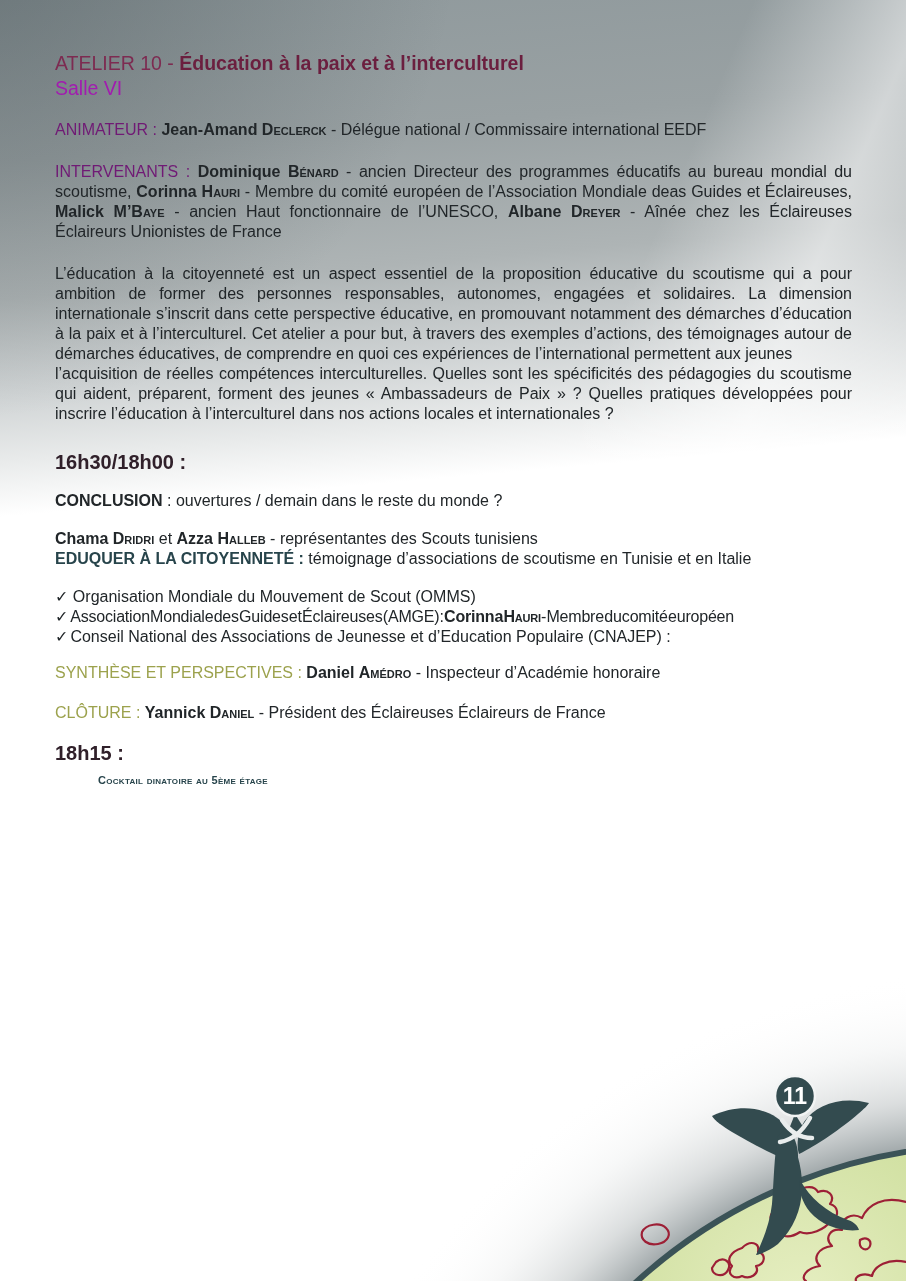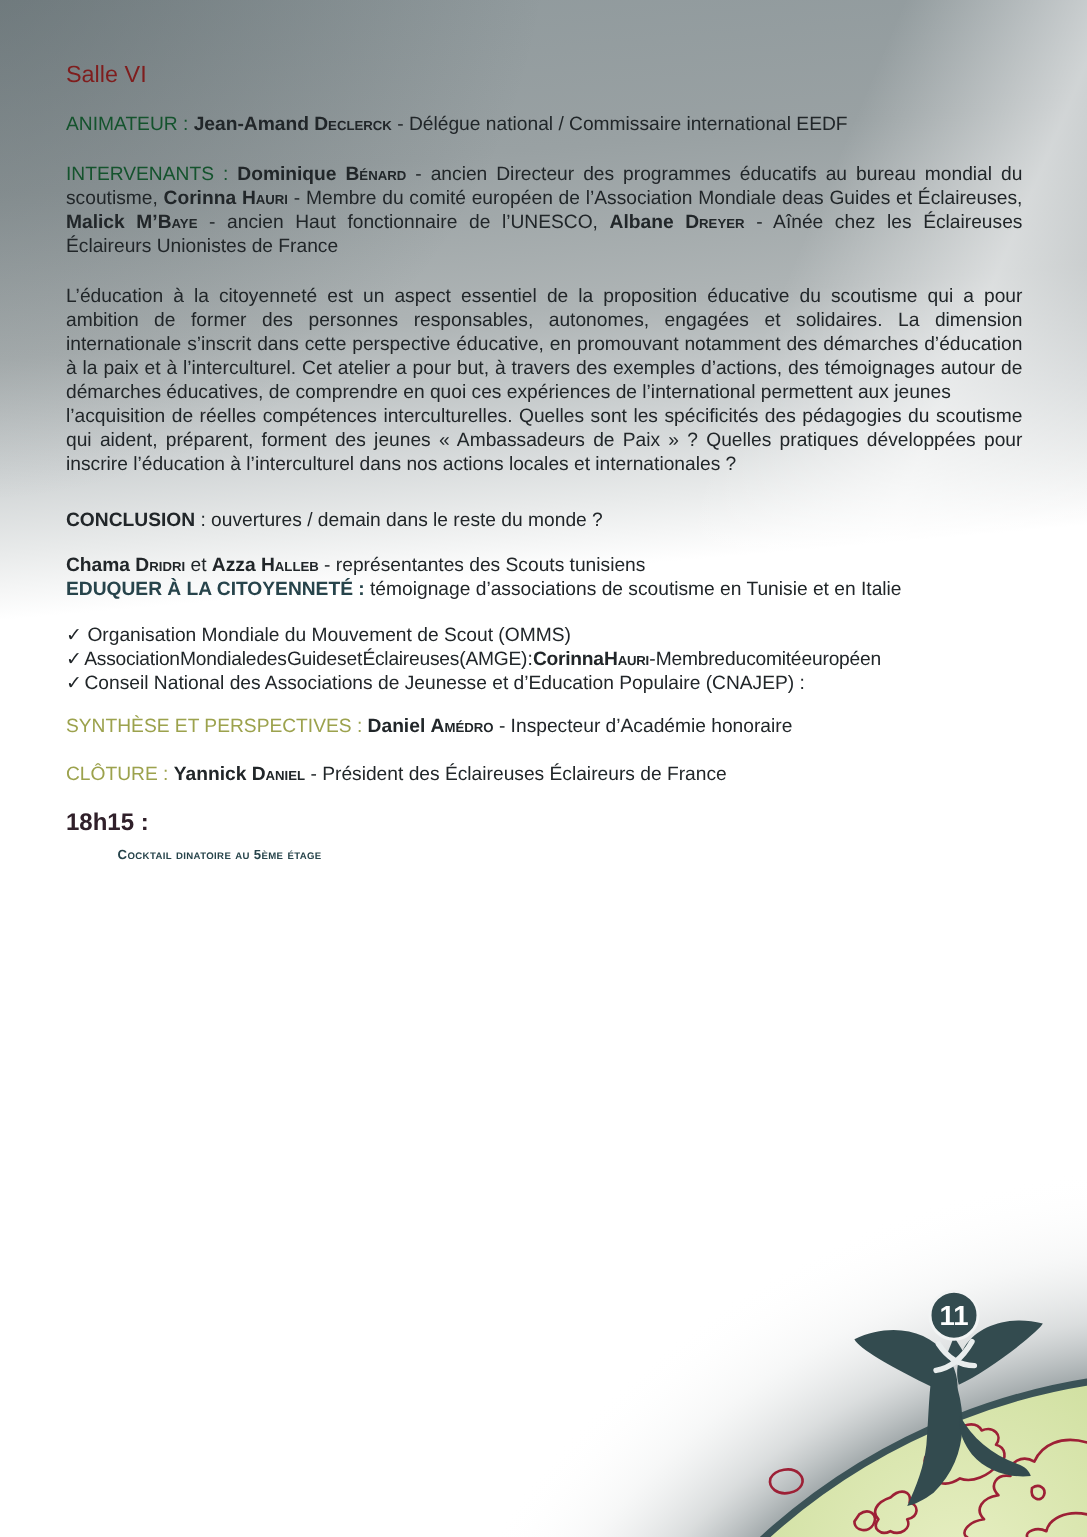--- a/index.html
+++ b/index.html
@@ -8,33 +8,33 @@
   .bg{position:absolute;inset:0;
     background:
       radial-gradient(circle at -4% -6%, rgba(48,60,64,0.40) 0%, rgba(48,60,64,0) 30%),
       linear-gradient(113deg, rgba(255,255,255,0) 52%, rgba(255,255,255,0.55) 64%, rgba(255,255,255,0) 78%),
       linear-gradient(175deg, #8f999c 0%, #99a1a3 12%, #aeb4b5 22%, #cfd3d4 29%, #e9ebeb 34%, #ffffff 38%);
   }
   .logo-svg{position:absolute;inset:0;width:906px;height:1281px;pointer-events:none;}
   .content{position:absolute;left:55px;top:50px;width:797px;color:#212629;font-size:16px;line-height:1.25;}
   .title{font-size:19.5px;line-height:26px;color:#7d2b51;}
   .title .tb{font-weight:bold;color:#6b1f3f;}
-  .room{font-size:19.5px;line-height:24px;color:#7f1d1d;margin-bottom:20px;}
+  .room{font-size:19.5px;line-height:24px;color:#a21caf;margin-bottom:20px;}
   p{margin:0;}
   .line{margin-bottom:22px;}
   .para{text-align:justify;}
   .mb22{margin-bottom:22px;}
   .mb26{margin-bottom:26px;}
   .mb20{margin-bottom:20px;}
   .mb18{margin-bottom:18px;}
   .mb16{margin-bottom:16px;}
   .mb8{margin-bottom:8px;}
   .b{font-weight:bold;}
   .sc{font-variant:small-caps;}
-  .lbl{color:#14532d;}
+  .lbl{color:#701a75;}
   .lbl2{color:#9ca24d;}
   .teal{color:#27444b;font-weight:bold;}
   .time{font-size:20px;font-weight:bold;color:#30202a;}
   .tight{word-spacing:-4px;letter-spacing:-0.2px;white-space:nowrap;}
   .indent{padding-left:21px;}
   .chk{margin-right:2px;}
   .cocktail{font-size:11px;font-weight:bold;font-variant:small-caps;color:#27444b;letter-spacing:0.3px;margin-left:43px;}
   .badge-num{font-family:"Liberation Sans",sans-serif;font-weight:bold;}
 </style>
 </head>
@@ -82,31 +82,33 @@
     </g>
     <g stroke="#e9eded" stroke-width="4.5" fill="none" stroke-linecap="round">
       <path d="M782 1120 C 790 1132, 800 1138, 812 1138"></path>
       <path d="M810 1118 C 802 1132, 792 1140, 780 1142"></path>
     </g>
     <circle cx="795" cy="1096" r="20" fill="#334b4f" stroke="#f2f4f4" stroke-width="2.5"></circle>
     <text class="badge-num" x="795" y="1104" text-anchor="middle" font-size="23" fill="#ffffff">11</text>
   </svg>
 
   <div class="content">
+    <div class="title"><span>ATELIER 10 - </span><span class="tb">Éducation à la paix et à l’interculturel</span></div>
     <div class="room">Salle VI</div>
 
     <p class="line"><span class="lbl">ANIMATEUR : </span><span class="b">Jean-Amand </span><span class="b sc">Declerck</span><span> - Délégue national / Commissaire international EEDF</span></p>
 
     <p class="para mb22"><span class="lbl">INTERVENANTS : </span><span class="b">Dominique </span><span class="b sc">Bénard</span><span> - ancien Directeur des programmes éducatifs au bureau mondial du scoutisme, </span><span class="b">Corinna </span><span class="b sc">Hauri</span><span> - Membre du comité européen de l’Association Mondiale deas Guides et Éclaireuses, </span><span class="b">Malick </span><span class="b sc">M’Baye</span><span> - ancien Haut fonctionnaire de l’UNESCO, </span><span class="b">Albane </span><span class="b sc">Dreyer</span><span> - Aînée chez les Éclaireuses Éclaireurs Unionistes de France</span></p>
 
     <div class="mb26">
       <p class="para"><span>L’éducation à la citoyenneté est un aspect essentiel de la proposition éducative du scoutisme qui a pour ambition de former des personnes responsables, autonomes, engagées et solidaires. La dimension internationale s’inscrit dans cette perspective éducative, en promouvant notamment des démarches d’éducation à la paix et à l’interculturel. Cet atelier a pour but, à travers des exemples d’actions, des témoignages autour de démarches éducatives, de comprendre en quoi ces expériences de l’international permettent aux jeunes</span></p>
       <p class="para"><span>l’acquisition de réelles compétences interculturelles. Quelles sont les spécificités des pédagogies du scoutisme qui aident, préparent, forment des jeunes « Ambassadeurs de Paix » ? Quelles pratiques développées pour inscrire l’éducation à l’interculturel dans nos actions locales et internationales ?</span></p>
     </div>
 
+    <div class="time mb16">16h30/18h00 :</div>
 
     <p class="line mb18"><span class="b">CONCLUSION</span><span> : ouvertures / demain dans le reste du monde ?</span></p>
 
     <div class="mb18">
       <p><span class="b">Chama </span><span class="b sc">Dridri</span><span> et </span><span class="b">Azza </span><span class="b sc">Halleb</span><span> - représentantes des Scouts tunisiens</span></p>
       <p><span class="teal">EDUQUER À LA CITOYENNETÉ :</span><span> témoignage d’associations de scoutisme en Tunisie et en Italie</span></p>
     </div>
 
     <div class="mb16">
       <p><span>✓ Organisation Mondiale du Mouvement de Scout (OMMS)</span></p>

